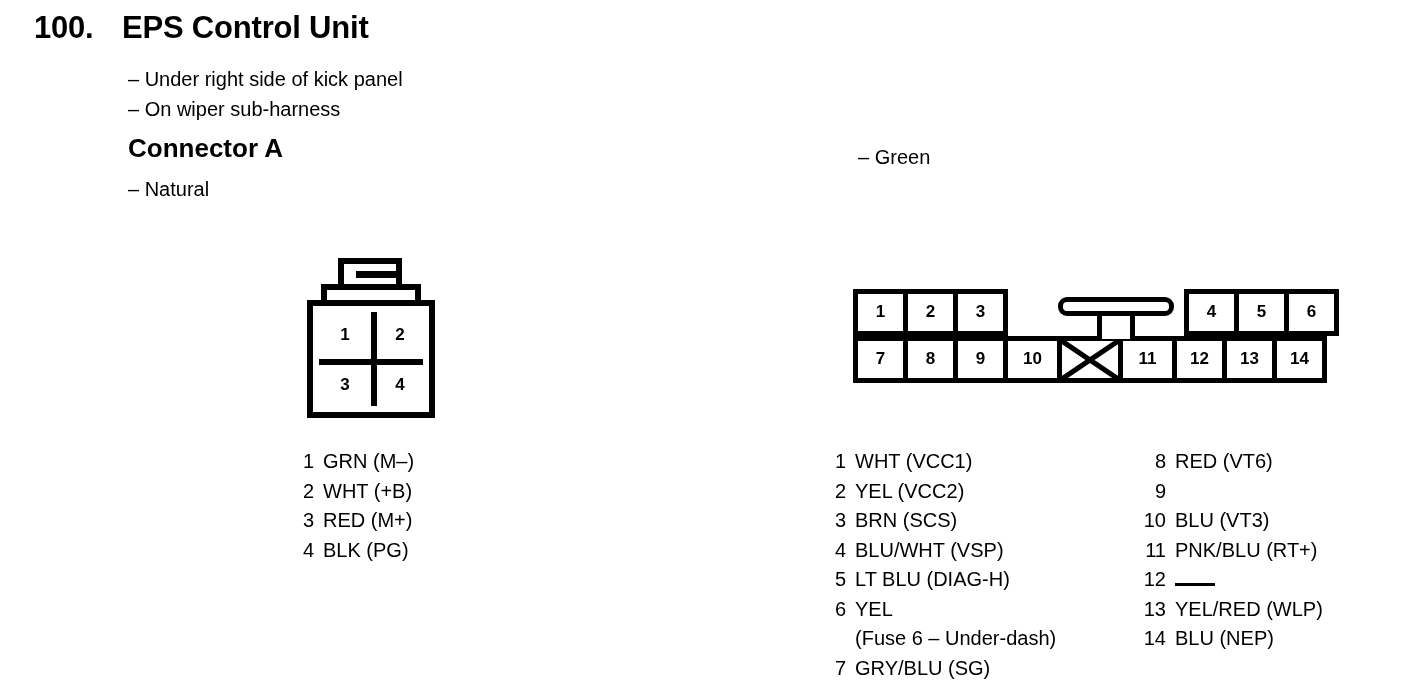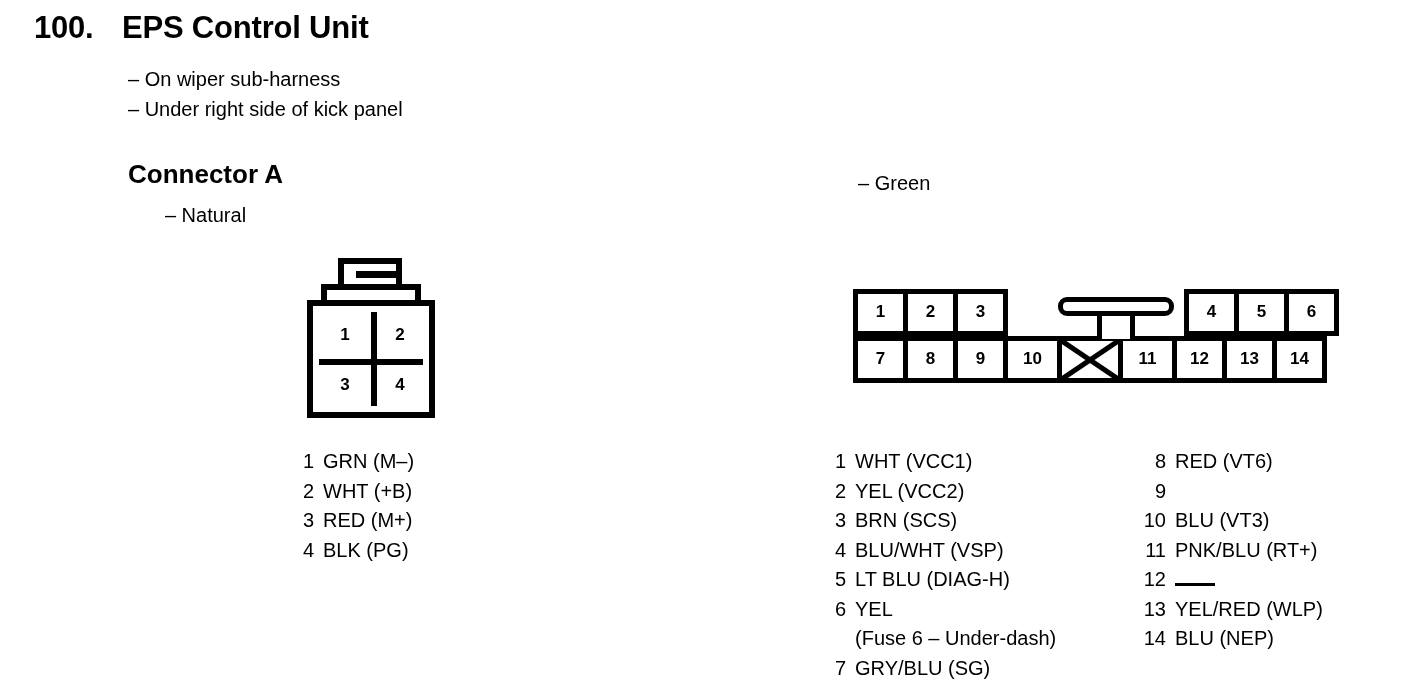--- a/index.html
+++ b/index.html
@@ -39,22 +39,21 @@
   }
   .subnote {
     font-size: 20px;
     line-height: 30px;
     white-space: nowrap;
   }
 
   
   .connector-section {
     position: absolute;
-    top: 158px;
-    text-align: center;
+    top: 132px;
   }
   #connector-a-section { left: 128px; }
   #connector-b-section { left: 858px; }
 
   .connector-heading {
     font-size: 26px;
     font-weight: bold;
     line-height: 32px;
     white-space: nowrap;
   }
@@ -267,22 +266,22 @@
   }
 </style>
 </head>
 <body>
 
 <div class="page-title">
   <span class="num">100.</span><span>EPS Control Unit</span>
 </div>
 
 <div class="subnote-list">
+  <div class="subnote">– Under right side of kick panel</div>
   <div class="subnote">– On wiper sub-harness</div>
-  <div class="subnote">– Under right side of kick panel</div>
 </div>
 
 <div class="connector-section" id="connector-a-section">
   <div class="connector-heading">Connector A</div>
   <div class="connector-colour">– Natural</div>
 </div>
 
 <div id="connector-a-drawing">
   <div class="ca-latch">
     <div class="ca-latch-slot"></div>

